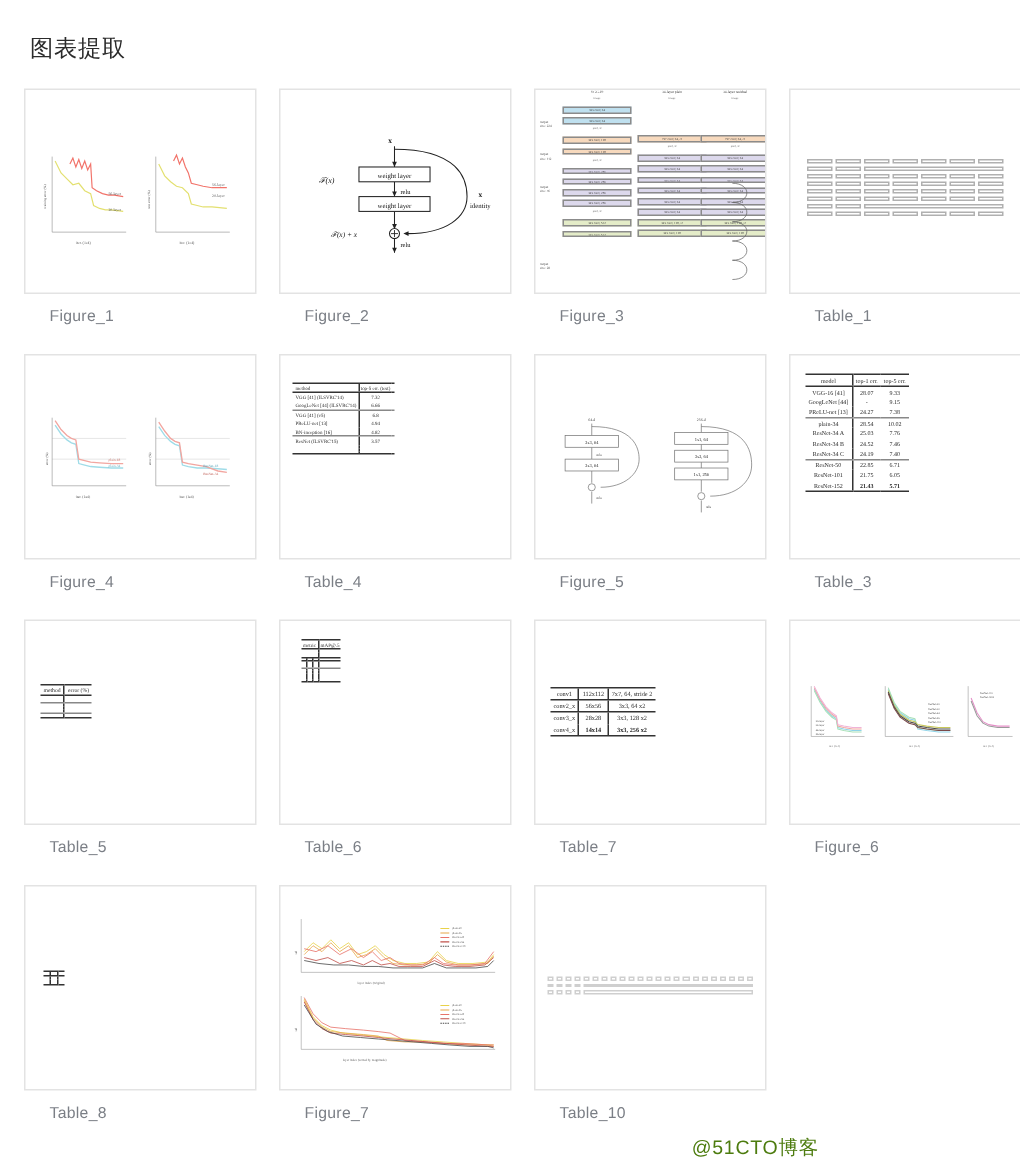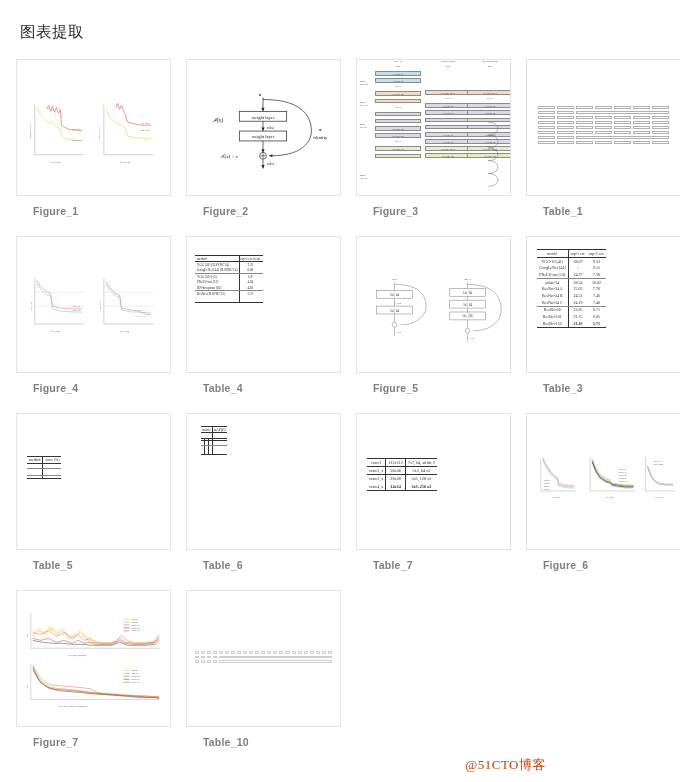--- a/index.html
+++ b/index.html
@@ -24,21 +24,21 @@
   }
   .cell { width: 155px; }
   .thumb {
     width: 155px; height: 137px;
     border: 1px solid #e3e3e3;
     background: #fff;
     position: relative;
     overflow: hidden;
   }
   .caption {
-    font-size: 10.5px; color: #7b7f86; font-weight: 700;
+    font-size: 10.5px; color: #7b7f86; font-weight: 400;
     margin: 9px 0 11px 1px; letter-spacing: .2px; padding-left: 16px;
   }
 
   
   .art { position: absolute; inset: 0; }
 
   
   .minitable {
     position: absolute; left: 8px; right: 8px;
     border-collapse: collapse;
@@ -99,22 +99,22 @@
   }
   .b-blue   { background: #bfe0ef; }
   .b-orange { background: #f7d9bd; }
   .b-purple { background: #dcd8ec; }
   .b-green  { background: #e4ecc8; }
   .coltitle { font-size: 2.4px; text-align: center; color: #333; font-family: "Liberation Serif", serif; margin-bottom: 2px; white-space: nowrap; }
   .spacer { height: 3.4px; font-size: 1.9px; text-align: center; color: #555; font-family: "Liberation Serif", serif; }
 
   .watermark {
     position: absolute; right: 10px; bottom: 8px;
-    font-size: 13px; color: #c2410c; letter-spacing: .5px;
-    font-family: Liberation Serif, serif;
+    font-size: 13px; color: #4d7c0f; letter-spacing: .5px;
+    font-family: Liberation Sans, sans-serif;
     user-select: none;
   }
 </style>
 </head>
 <body>
 
 <div class="page">
 
   <h1 class="page-title">图表提取</h1>
 
@@ -739,20 +739,44 @@
               <text x="93" y="66">ResNet-56</text>
             <text x="93" y="69">ResNet-110</text>
             <text x="128" y="49">ResNet-110</text>
               <text x="128" y="52">ResNet-1202</text>
           </g>
         </svg>
       </div>
       <div class="caption">Figure_6</div>
     </div>
 
+    <div class="cell">
+      <div class="thumb">
+        <table class="minitable t8">
+          <tbody>
+              <tr class="hr-top hr-bot">
+            <td></td>
+            <td class="vl"></td>
+            <td class="vl"></td>
+          </tr>
+          <tr>
+            <td></td>
+            <td class="vl"></td>
+            <td class="vl"></td>
+          </tr>
+          <tr class="hr-bot">
+            <td></td>
+            <td class="vl bold"></td>
+            <td class="vl bold"></td>
+          </tr>
+        </tbody>
+          </table>
+      </div>
+      <div class="caption">Table_8</div>
+    </div>
 
     <div class="cell">
       <div class="thumb">
         <svg class="art" viewBox="0 0 155 137">
 
           <g stroke="#8a8a8a" stroke-width=".35" fill="none">
             <path d="M14 58 L14 22 M14 58 L145 58"></path>
           </g>
           <g fill="none" stroke-width=".55">
             <path d="M16 44 L22 38 L28 42 L34 36 L40 42 L46 38 L52 46 L58 44 L64 40 L70 46 L76 50 L84 52 L92 52 L100 51 L106 44 L112 50 L120 52 L130 52 L140 51 L144 46" stroke="#e8d24a"></path>

